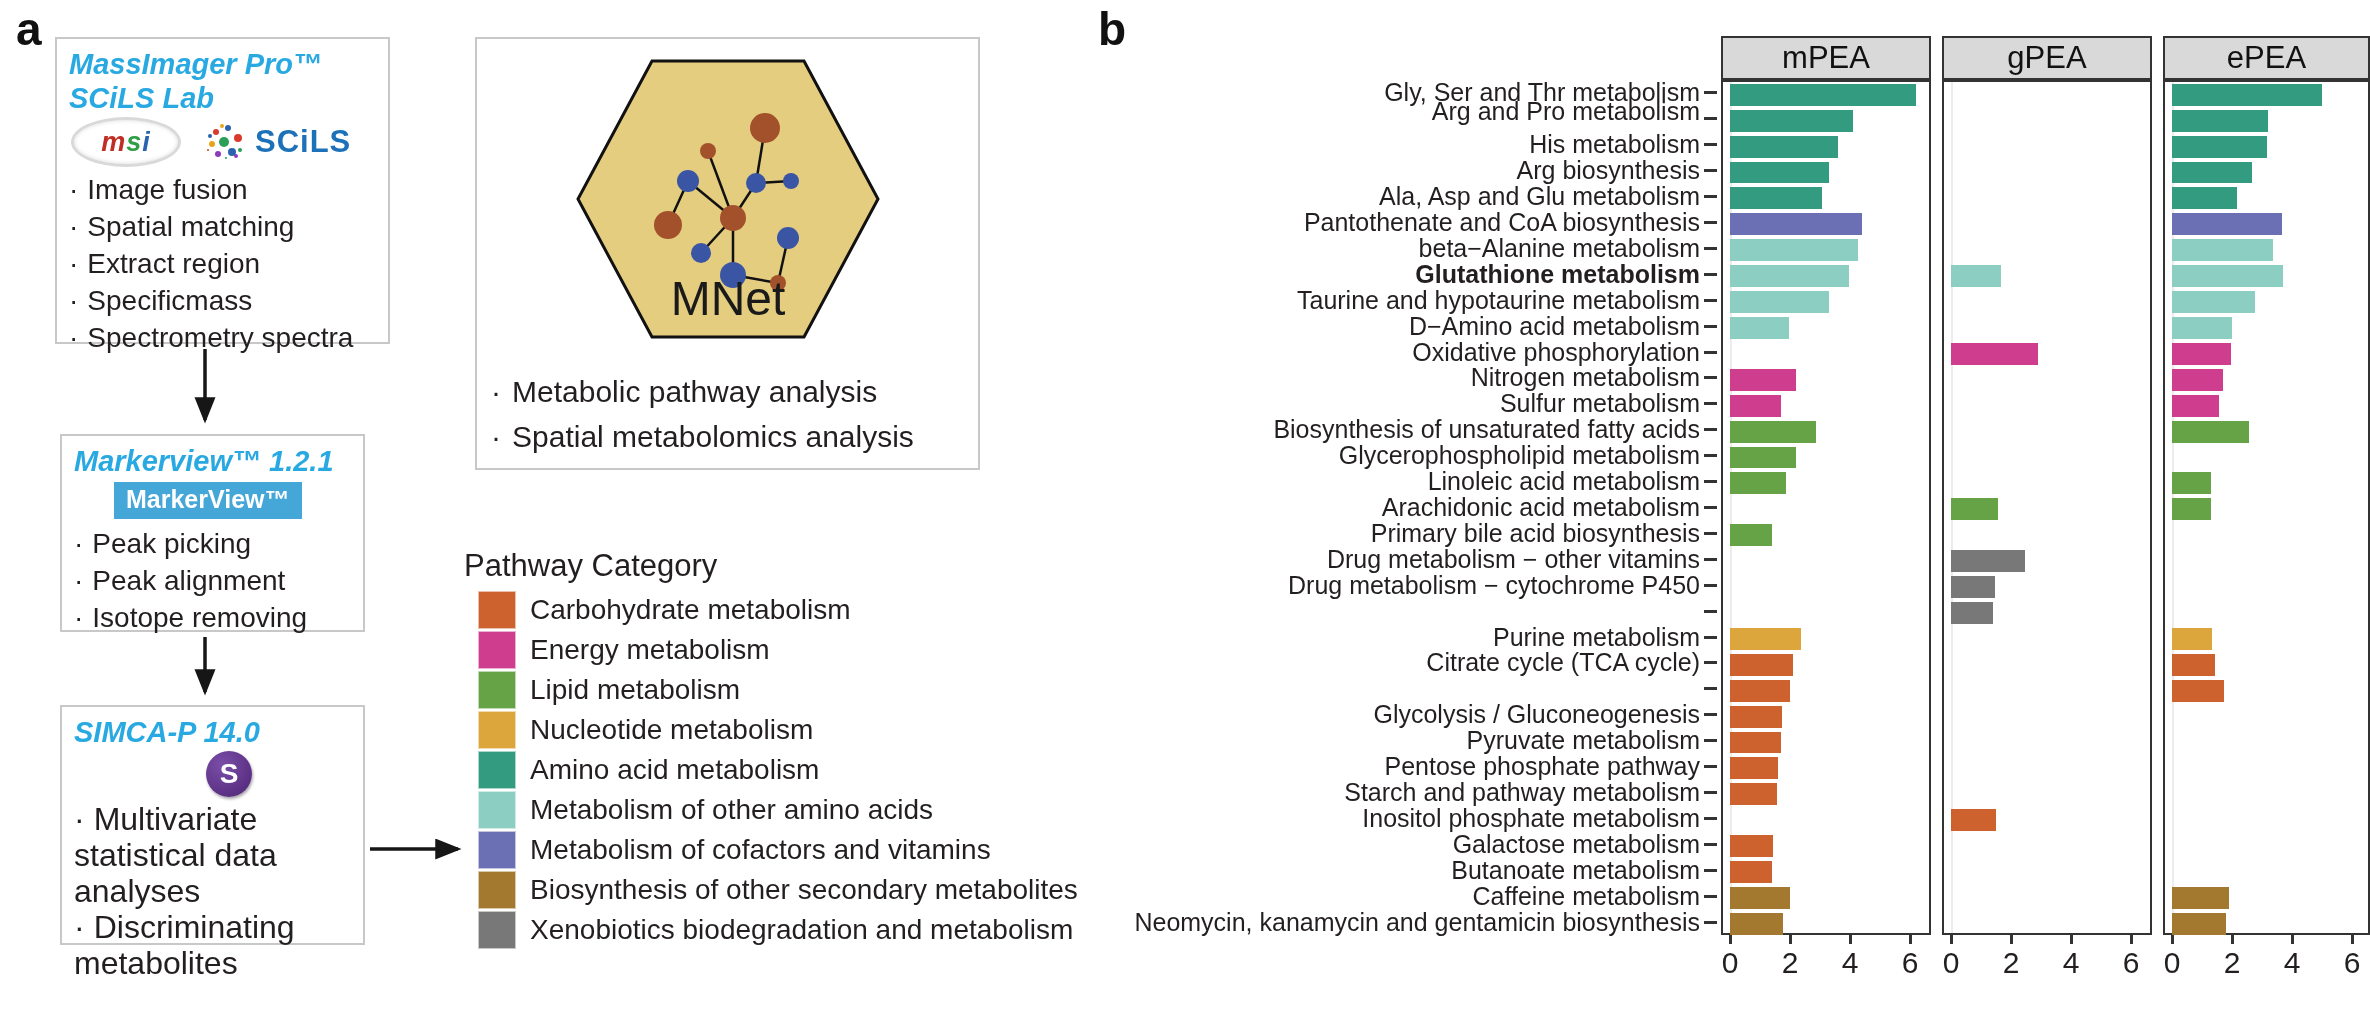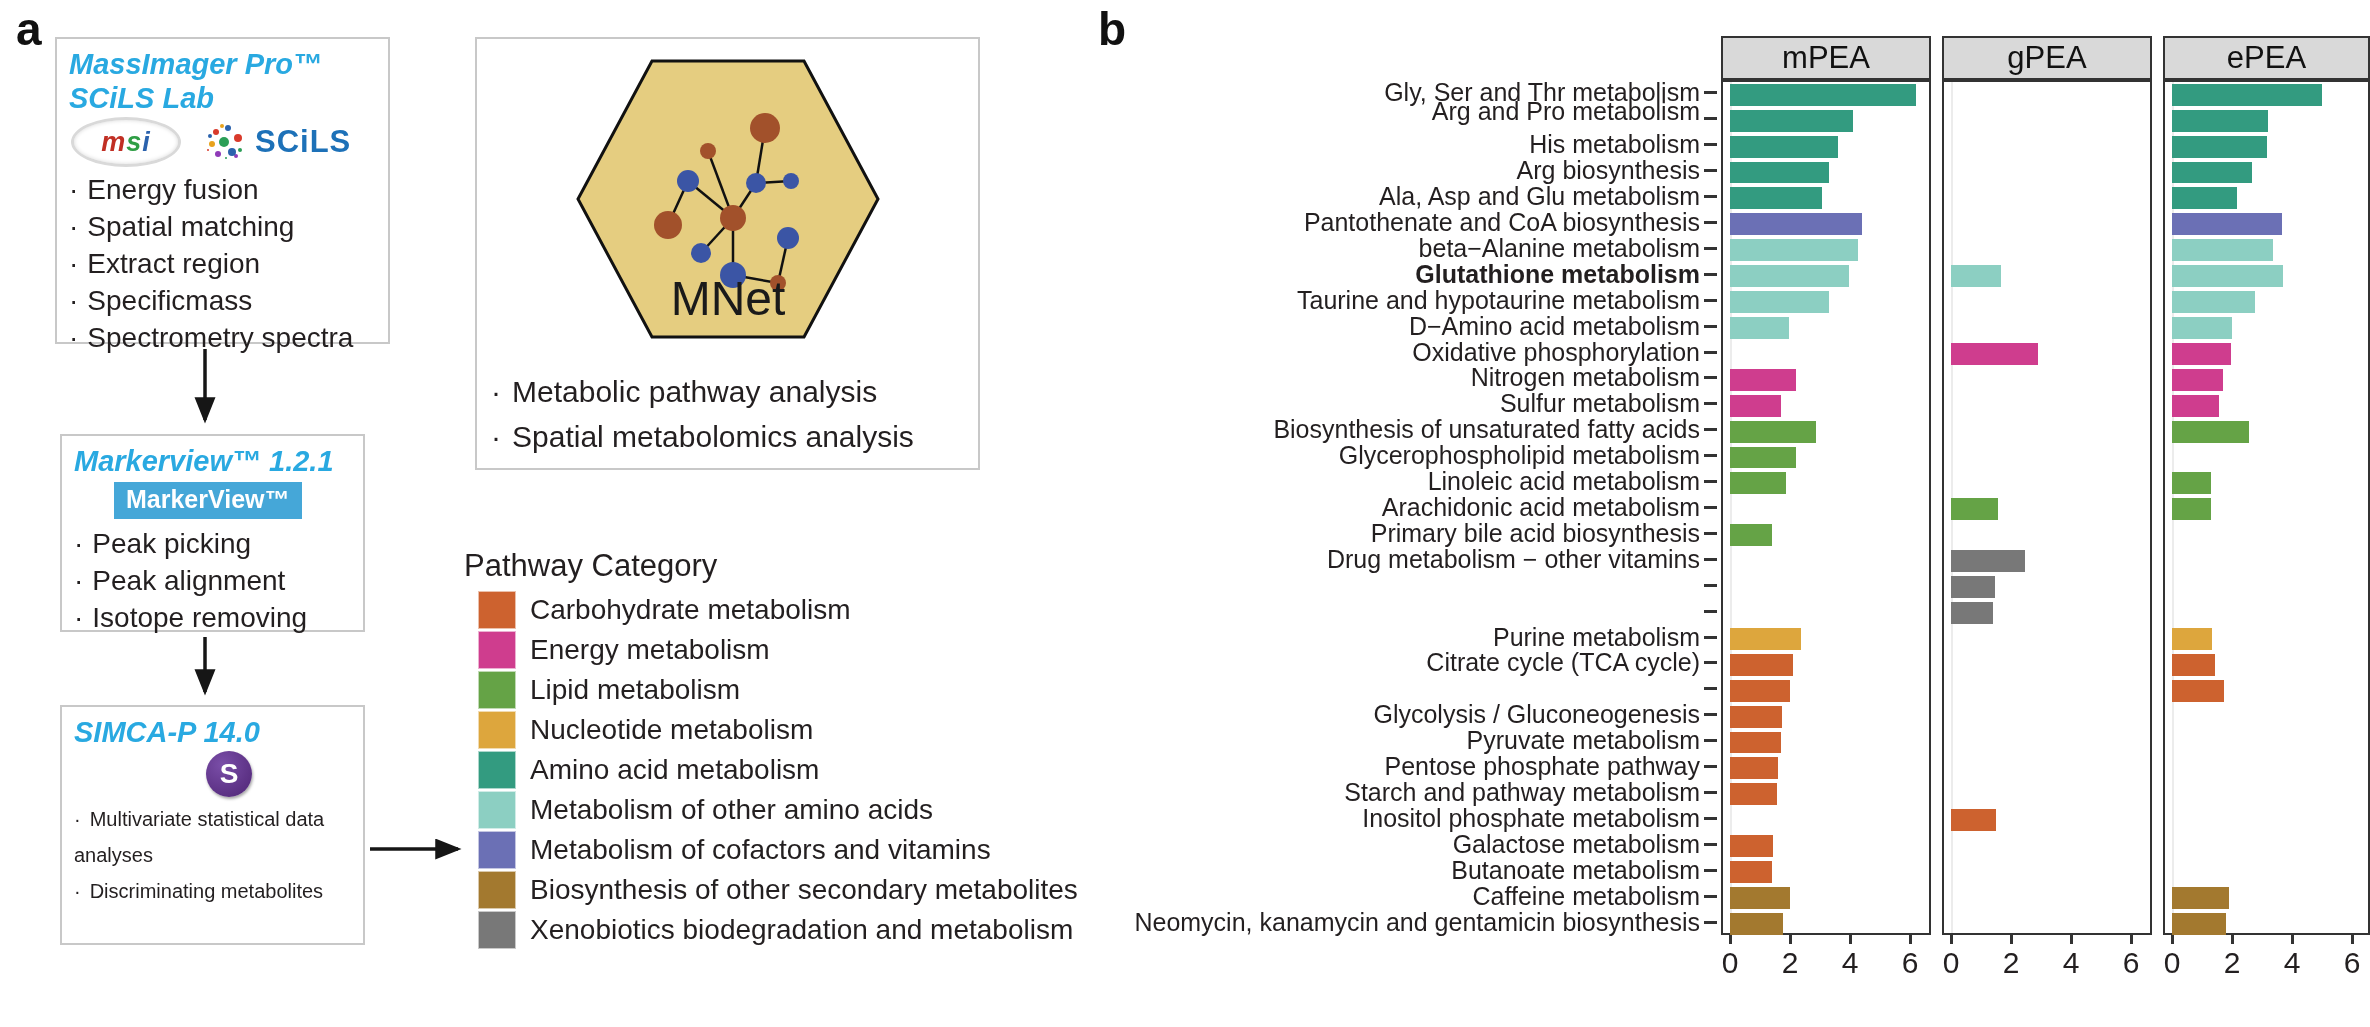--- a/index.html
+++ b/index.html
@@ -68,42 +68,42 @@
         <span class="msi-m">m</span>
         <span class="msi-s">s</span>
         <span class="msi-i">i</span>
       </span>
     <span class="scils">
       <span class="scils-ball"></span>
       <span class="scils-text">SCiLS</span>
     </span>
   </div>
   <ul class="blist">
-      <li>Energy fusion</li>
+      <li>Image fusion</li>
       <li>Spatial matching</li>
       <li>Extract region</li>
       <li>Specificmass</li>
       <li>Spectrometry spectra</li>
     </ul>
 </div>
 
 <div class="wbox" style="left:60px;top:434px;width:305px;height:198px;">
   <div class="wtitle">Markerview™ 1.2.1</div>
   <span class="mv-badge">MarkerView™</span>
   <ul class="blist">
       <li>Peak picking</li>
       <li>Peak alignment</li>
       <li>Isotope removing</li>
     </ul>
 </div>
 
 <div class="wbox" style="left:60px;top:705px;width:305px;height:240px;">
   <div class="wtitle">SIMCA-P 14.0</div>
   <div class="s-logo">S</div>
-  <ul class="blist" style="line-height:36px;font-size:20px;">
+  <ul class="blist" style="line-height:36px;font-size:32px;">
       <li>Multivariate statistical data analyses</li>
       <li>Discriminating metabolites</li>
     </ul>
 </div>
 
 <svg width="1100" height="1027" style="position:absolute;left:0;top:0;pointer-events:none;">
   <defs>
     <marker id="ah" markerWidth="9" markerHeight="8" refX="6.5" refY="3" orient="auto">
       <path d="M0,0 L7.5,3 L0,6 z" fill="#161616"></path>
     </marker>
@@ -224,20 +224,21 @@
     <div class="cat-label" style="top: 442.727px; height: 25.9091px;">Glycerophospholipid metabolism</div>
     <div class="ytick" style="left: 604px; top: 454.182px;"></div>
     <div class="cat-label" style="top: 468.636px; height: 25.9091px;">Linoleic acid metabolism</div>
     <div class="ytick" style="left: 604px; top: 480.091px;"></div>
     <div class="cat-label" style="top: 494.545px; height: 25.9091px;">Arachidonic acid metabolism</div>
     <div class="ytick" style="left: 604px; top: 506px;"></div>
     <div class="cat-label" style="top: 520.455px; height: 25.9091px;">Primary bile acid biosynthesis</div>
     <div class="ytick" style="left: 604px; top: 531.909px;"></div>
     <div class="cat-label" style="top: 546.364px; height: 25.9091px;">Drug metabolism − other vitamins</div>
     <div class="ytick" style="left: 604px; top: 557.818px;"></div>
+    <div class="cat-label" style="top: 572.273px; height: 25.9091px;">Drug metabolism − cytochrome P450</div>
     <div class="ytick" style="left: 604px; top: 583.727px;"></div>
     <div class="ytick" style="left: 604px; top: 609.636px;"></div>
     <div class="cat-label" style="top: 624.091px; height: 25.9091px;">Purine metabolism</div>
     <div class="ytick" style="left: 604px; top: 635.545px;"></div>
     <div class="cat-label" style="top: 650px; height: 25.9091px;">Citrate cycle (TCA cycle)</div>
     <div class="ytick" style="left: 604px; top: 661.455px;"></div>
     <div class="ytick" style="left: 604px; top: 687.364px;"></div>
     <div class="cat-label" style="top: 701.818px; height: 25.9091px;">Glycolysis / Gluconeogenesis</div>
     <div class="ytick" style="left: 604px; top: 713.273px;"></div>
     <div class="cat-label" style="top: 727.727px; height: 25.9091px;">Pyruvate metabolism</div>

